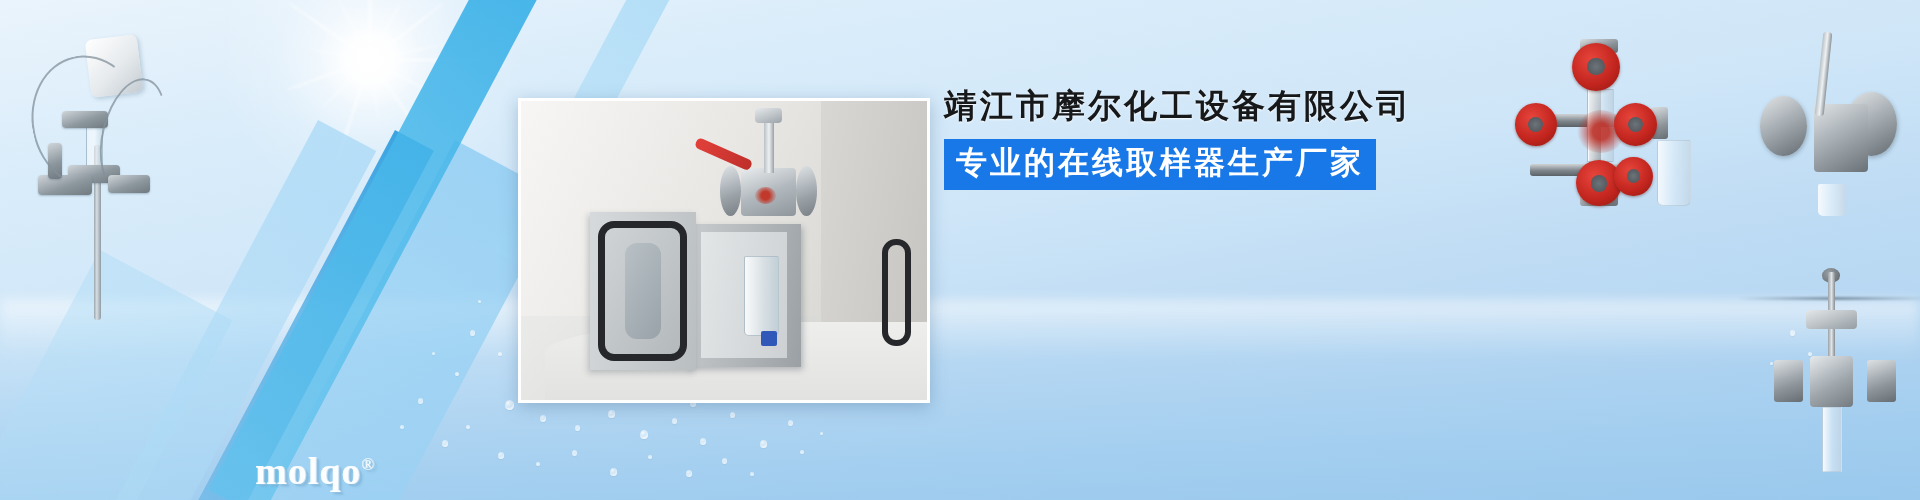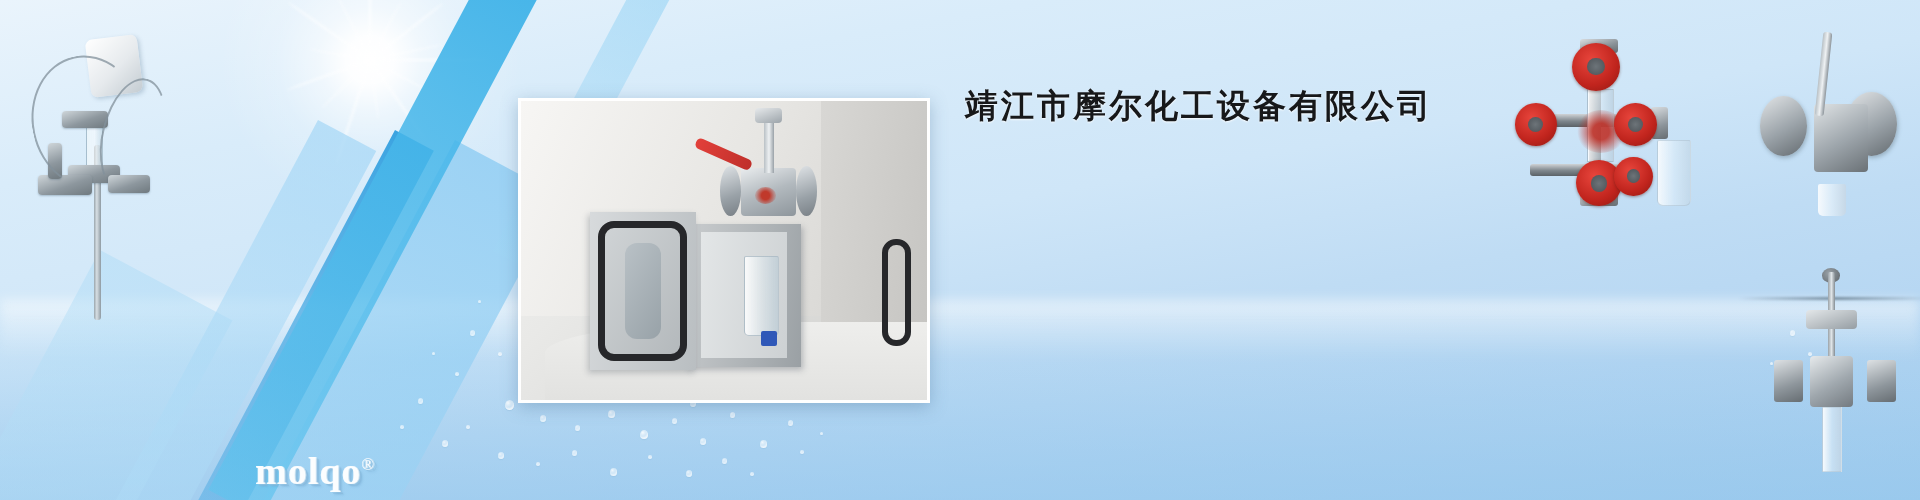--- a/index.html
+++ b/index.html
@@ -164,21 +164,21 @@
     background:linear-gradient(150deg,#e6eaec,#a0a8ae 55%,#737a80);}
   .vb-flange{position:absolute;top:44%;width:16%;height:20%;border-radius:3px;
     background:linear-gradient(160deg,#dde1e4,#8e969c 60%,#666d72);}
   .vb-tube{position:absolute;left:43%;top:66%;width:10%;height:30%;
     background:linear-gradient(90deg,rgba(255,255,255,.9),rgba(232,242,249,.55),rgba(198,214,228,.8));
     border:1px solid rgba(175,195,210,.5);}
   .vb-shelf{position:absolute;left:-4%;top:14%;width:108%;height:3px;
     background:linear-gradient(90deg,rgba(60,80,95,0),rgba(60,80,95,.55),rgba(60,80,95,0));filter:blur(1px);}
 
   
-  .textblock{position:absolute;left:965px;top:88px;width:640px;}
+  .textblock{position:absolute;left:944px;top:88px;width:640px;}
   .company{
     font-family:"Liberation Serif", serif;
     font-size:33px;font-weight:700;color:#17181a;letter-spacing:3px;
     white-space:nowrap;line-height:1.15;
     text-shadow:0 1px 2px rgba(255,255,255,.85);
   }
   .tagline{
     display:inline-block;margin-top:13px;background:#1878e8;color:#fff;
     font-size:31px;font-weight:700;letter-spacing:3px;line-height:1.32;
     padding:4px 12px 6px 12px;white-space:nowrap;
@@ -368,17 +368,18 @@
     <div class="vb-rod"></div>
     <div class="vb-cap"></div>
     <div class="vb-flange" style="left:16%;"></div>
     <div class="vb-flange" style="right:16%;"></div>
     <div class="vb-body"></div>
     <div class="vb-tube"></div>
   </div>
 
   <div class="textblock">
     <div class="company">靖江市摩尔化工设备有限公司</div>
+    <div><span class="tagline">专业的在线取样器生产厂家</span></div>
   </div>
 
   <div class="watermark"><span>molqo</span><sup>®</sup></div>
 
 </div>
 
 </body></html>

